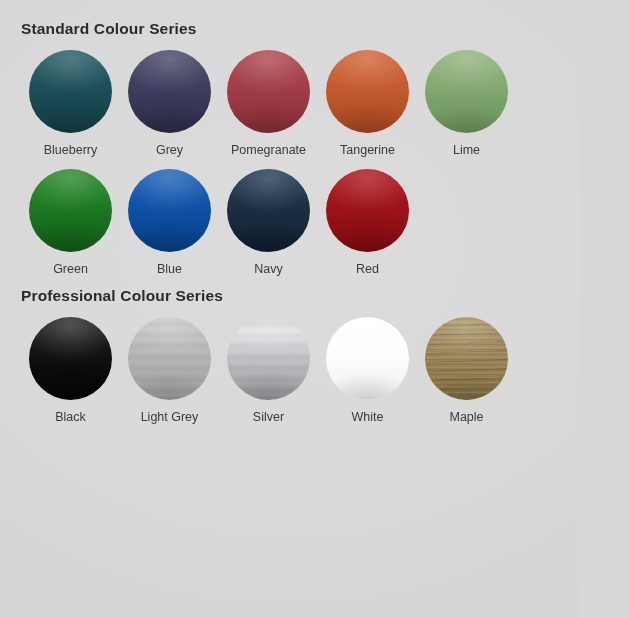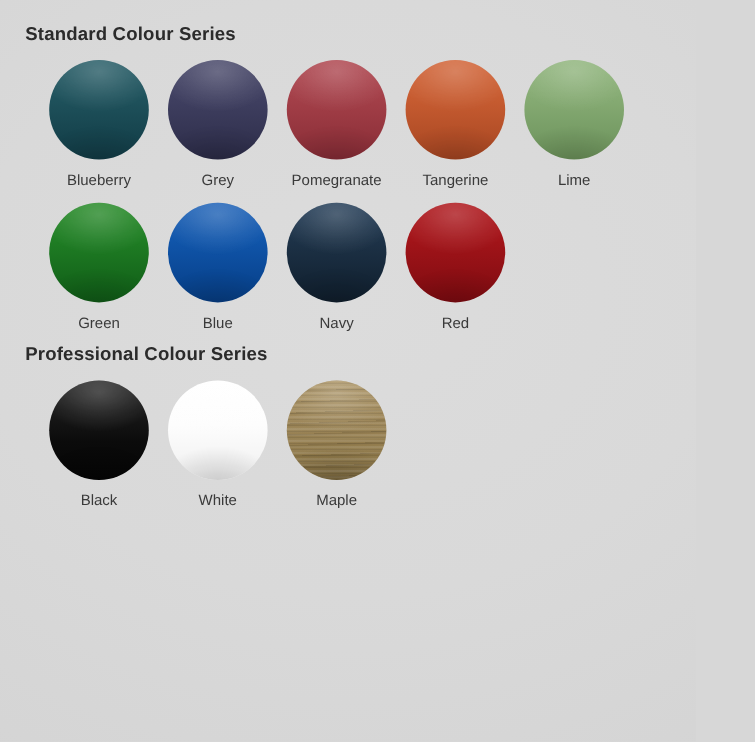--- a/index.html
+++ b/index.html
@@ -33,21 +33,21 @@
     letter-spacing: 0.15px;
     margin: 0;
     padding-left: 21px;
   }
   #section-standard { padding-top: 20px; }
   #section-professional { padding-top: 11px; }
 
   .swatch-row {
     display: flex;
     flex-wrap: nowrap;
-    padding-left: 33px;
+    padding-left: 21px;
     margin-top: 12px;
   }
   .swatch-cell {
     width: 99px;
     flex: 0 0 99px;
     display: flex;
     flex-direction: column;
     align-items: center;
   }
   .swatch-circle {
@@ -200,20 +200,34 @@
     <div class="section-title">Professional Colour Series</div>
     <div class="swatch-row" id="row-professional-1">
         <div class="swatch-cell">
           <div class="swatch-circle" style="background: linear-gradient(rgb(45, 45, 45) 0%, rgb(25, 25, 25) 30%, rgb(11, 11, 11) 62%, rgb(5, 5, 5) 100%);">
             <div class="grain"></div>
             <div class="sheen"></div>
           </div>
           <div class="swatch-label">Black</div>
         </div>
         <div class="swatch-cell">
+          <div class="swatch-circle metal" style="background: linear-gradient(rgb(201, 201, 199) 0%, rgb(189, 189, 187) 30%, rgb(174, 174, 172) 62%, rgb(157, 157, 155) 100%);">
+            <div class="grain"></div>
+            <div class="sheen"></div>
+          </div>
+          <div class="swatch-label">Light Grey</div>
+        </div>
+        <div class="swatch-cell">
+          <div class="swatch-circle metal" style="background: linear-gradient(rgb(213, 214, 216) 0%, rgb(226, 227, 229) 18%, rgb(194, 195, 198) 48%, rgb(169, 170, 173) 78%, rgb(148, 149, 152) 100%);">
+            <div class="grain"></div>
+            <div class="sheen"></div>
+          </div>
+          <div class="swatch-label">Silver</div>
+        </div>
+        <div class="swatch-cell">
           <div class="swatch-circle" style="background: linear-gradient(rgb(255, 255, 255) 0%, rgb(253, 253, 253) 45%, rgb(244, 244, 244) 80%, rgb(237, 237, 237) 100%);">
             <div class="grain"></div>
             <div class="sheen"></div>
           </div>
           <div class="swatch-label">White</div>
         </div>
         <div class="swatch-cell">
           <div class="swatch-circle wood" style="background: linear-gradient(rgb(168, 144, 96) 0%, rgb(157, 134, 88) 38%, rgb(142, 120, 73) 75%, rgb(126, 106, 63) 100%);">
             <div class="grain"></div>
             <div class="grain2"></div>

